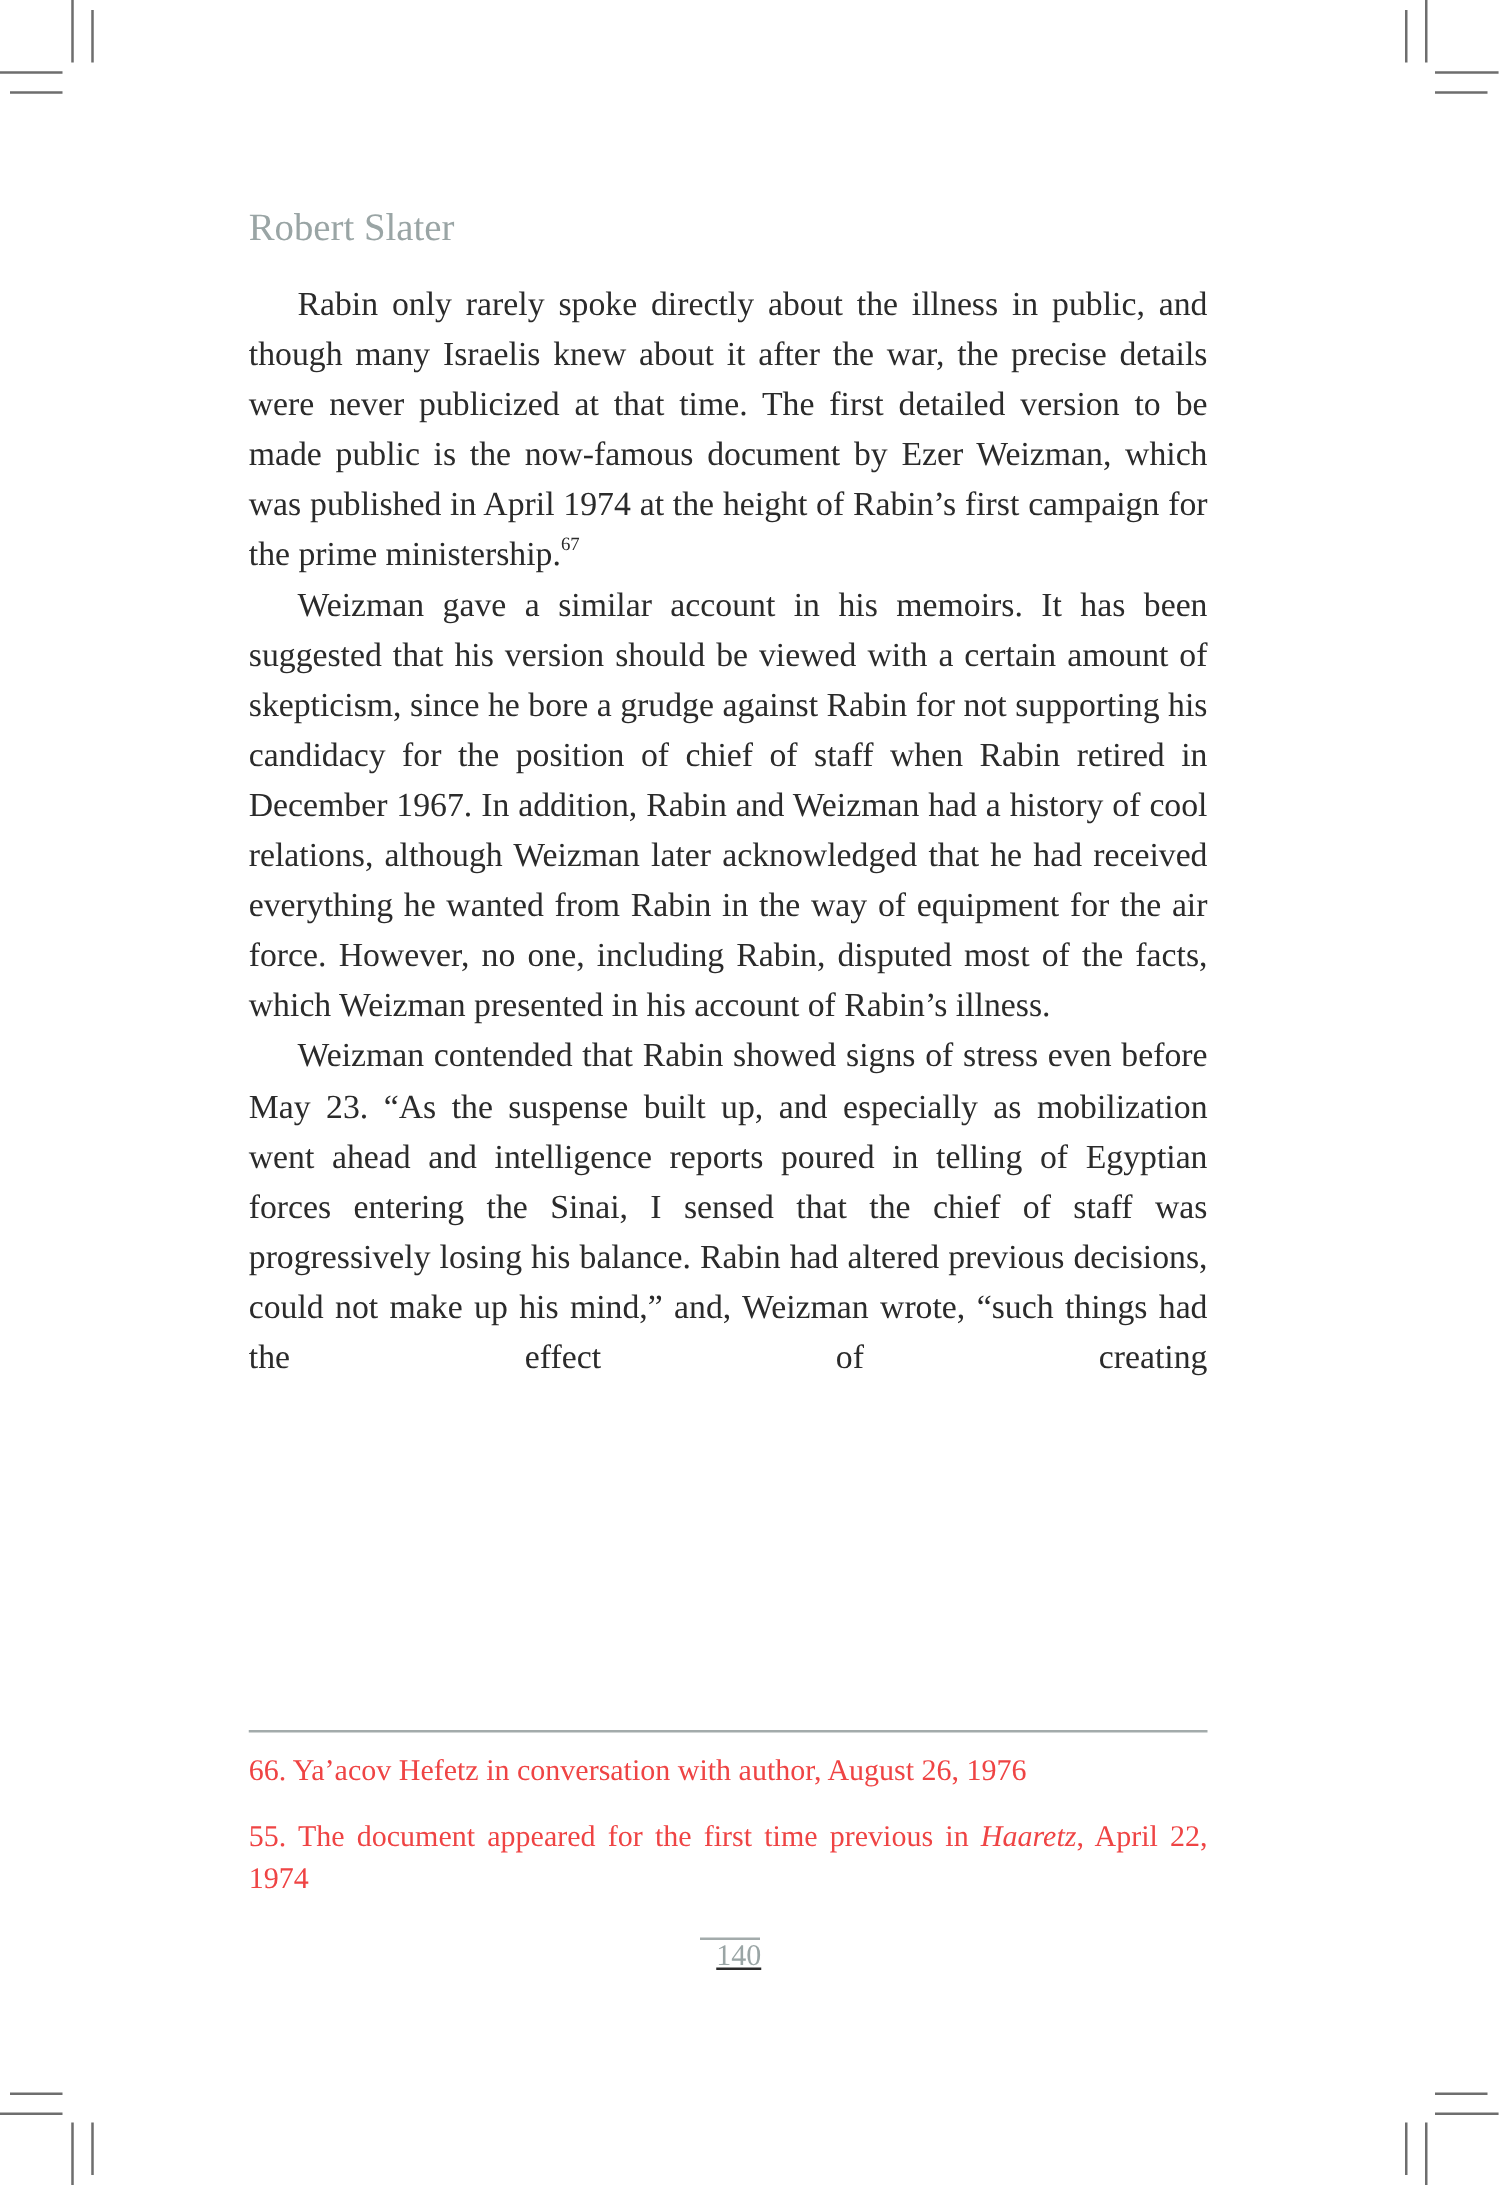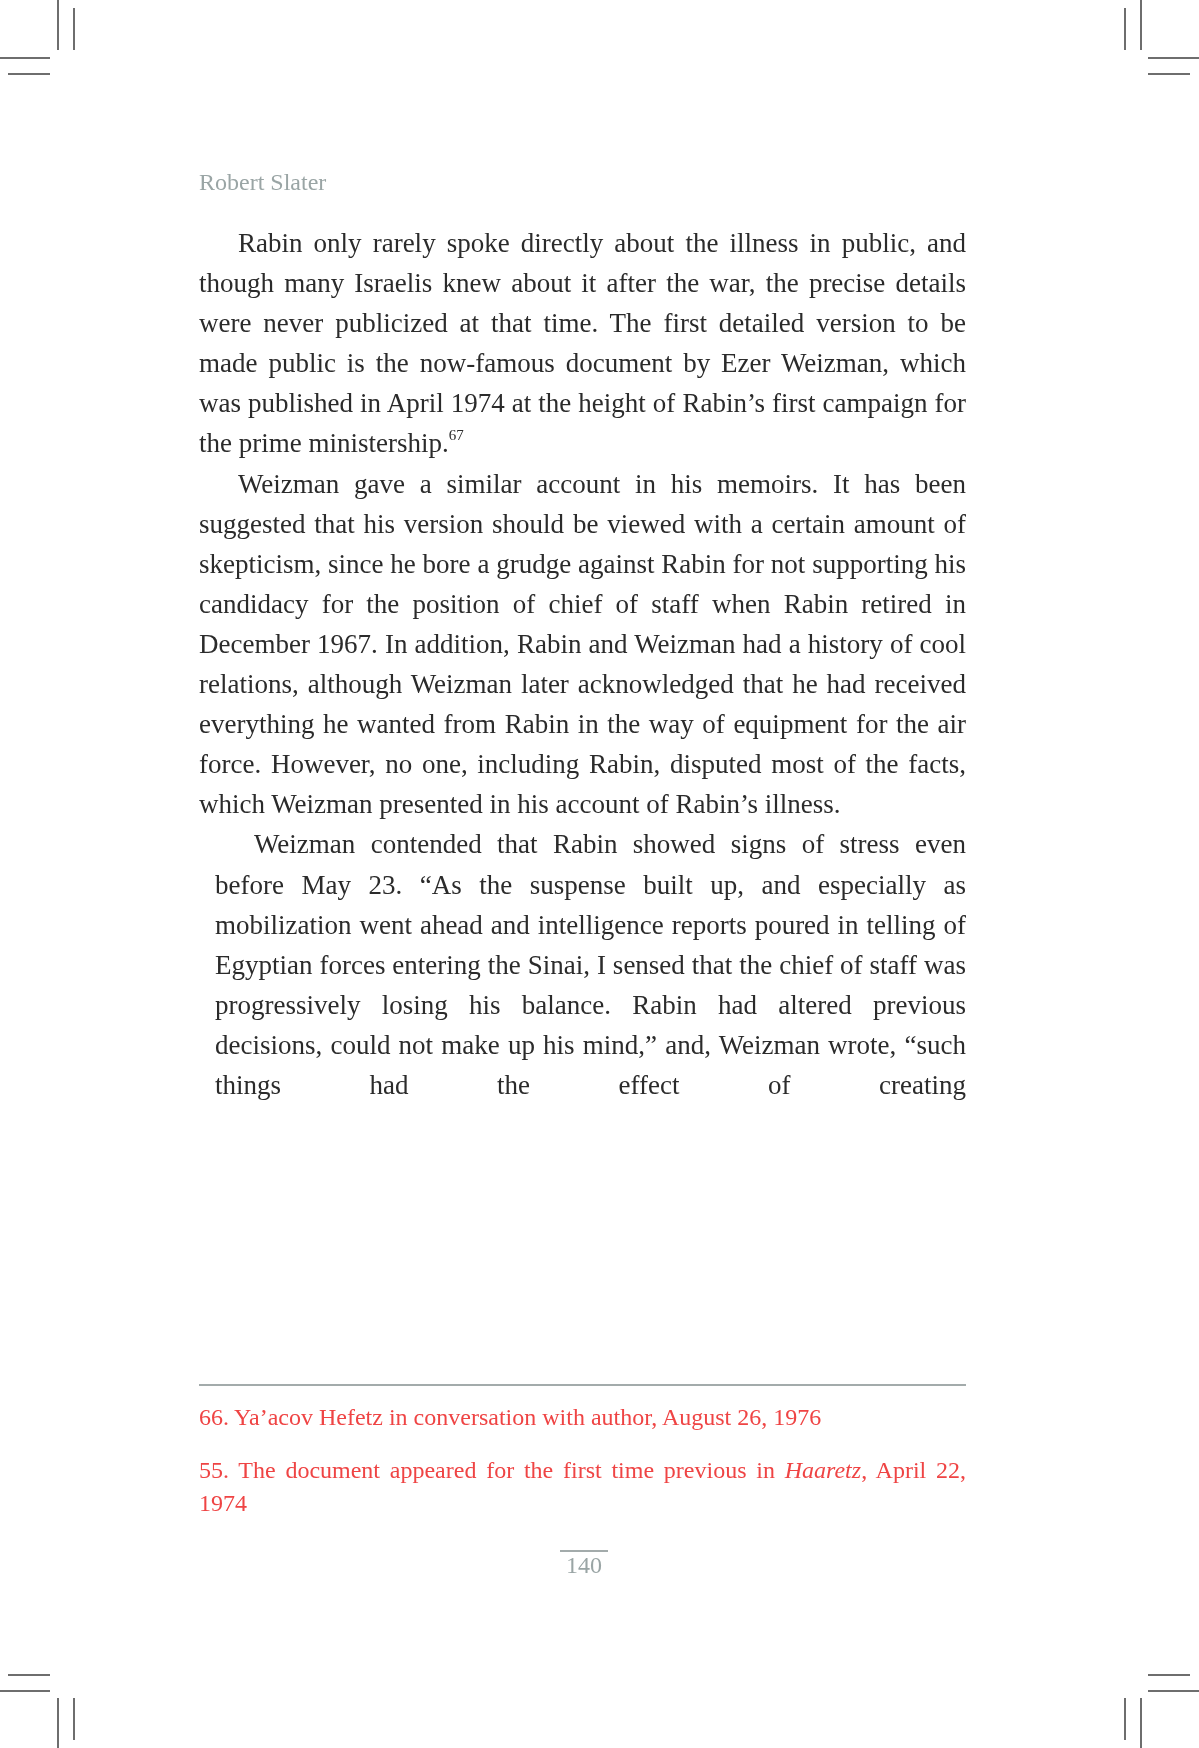--- a/index.html
+++ b/index.html
@@ -19,21 +19,21 @@
     position: absolute;
     background: #6e6e6e;
   }
   .crop.v { width: 2px; }
   .crop.h { height: 2px; }
 
   .running-head {
     position: absolute;
     left: 199px;
     top: 168px;
-    font-size: 24px;
+    font-size: 31px;
     color: #9aa5a5;
     line-height: 28px;
     white-space: nowrap;
   }
   .body-text {
     position: absolute;
     left: 199px;
     top: 223px;
     width: 767px;
     font-size: 27px;
@@ -42,21 +42,20 @@
   }
   .body-text p {
     margin: 0;
     text-indent: 0;
   }
   .body-text p.indent {
     text-indent: 39px;
   }
   .body-text p.last-justify {
     text-align-last: justify;
-    margin-left: 16px;
   }
   sup.fn {
     font-size: 15px;
     vertical-align: 0;
     position: relative;
     top: -12px;
     line-height: 0;
   }
   .fn-rule {
     position: absolute;
@@ -84,21 +83,22 @@
   }
   .footnotes em {
     font-style: italic;
     margin-top: 44px;
   }
   .page-num-wrap {
     position: absolute;
     left: 559px;
     top: 1550px;
     width: 50px;
-    text-align: center;
+    text-align: right;
+    text-decoration: underline;
   }
   .page-num-rule {
     height: 2px;
     background: #a3abab;
     width: 48px;
     margin: 0 auto;
   }
   .page-num {
     font-size: 24px;
     line-height: 26px;

